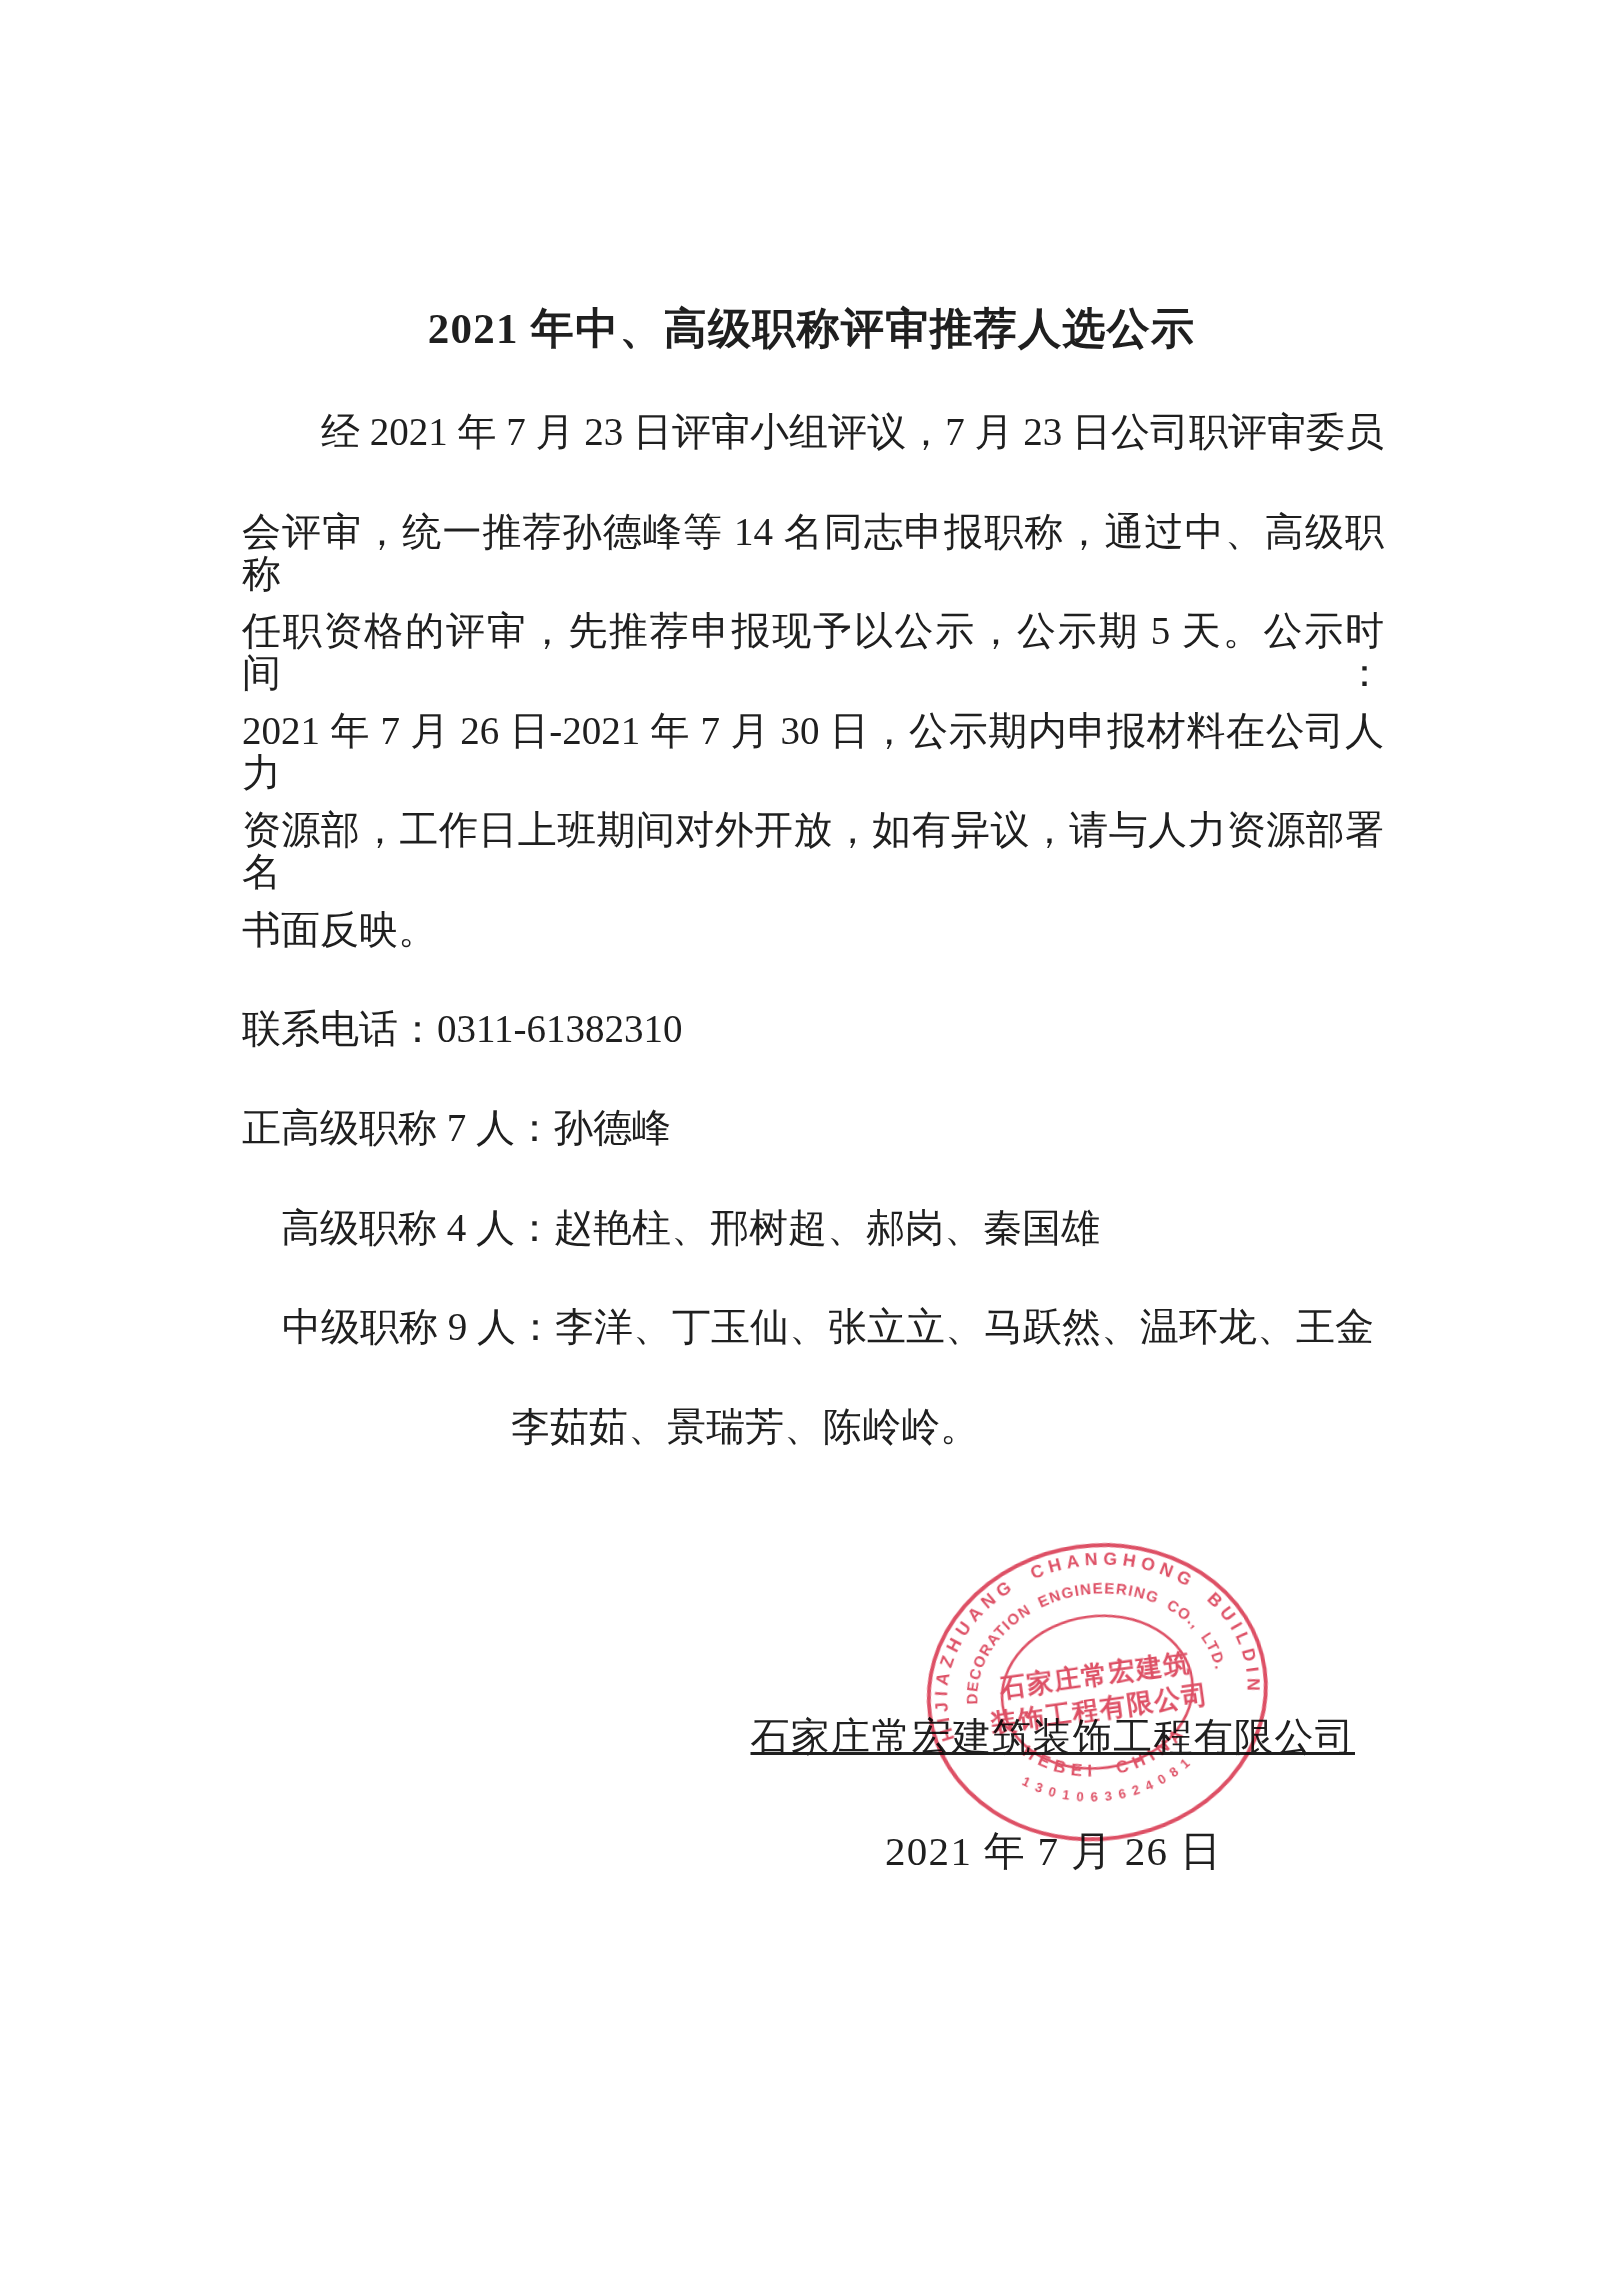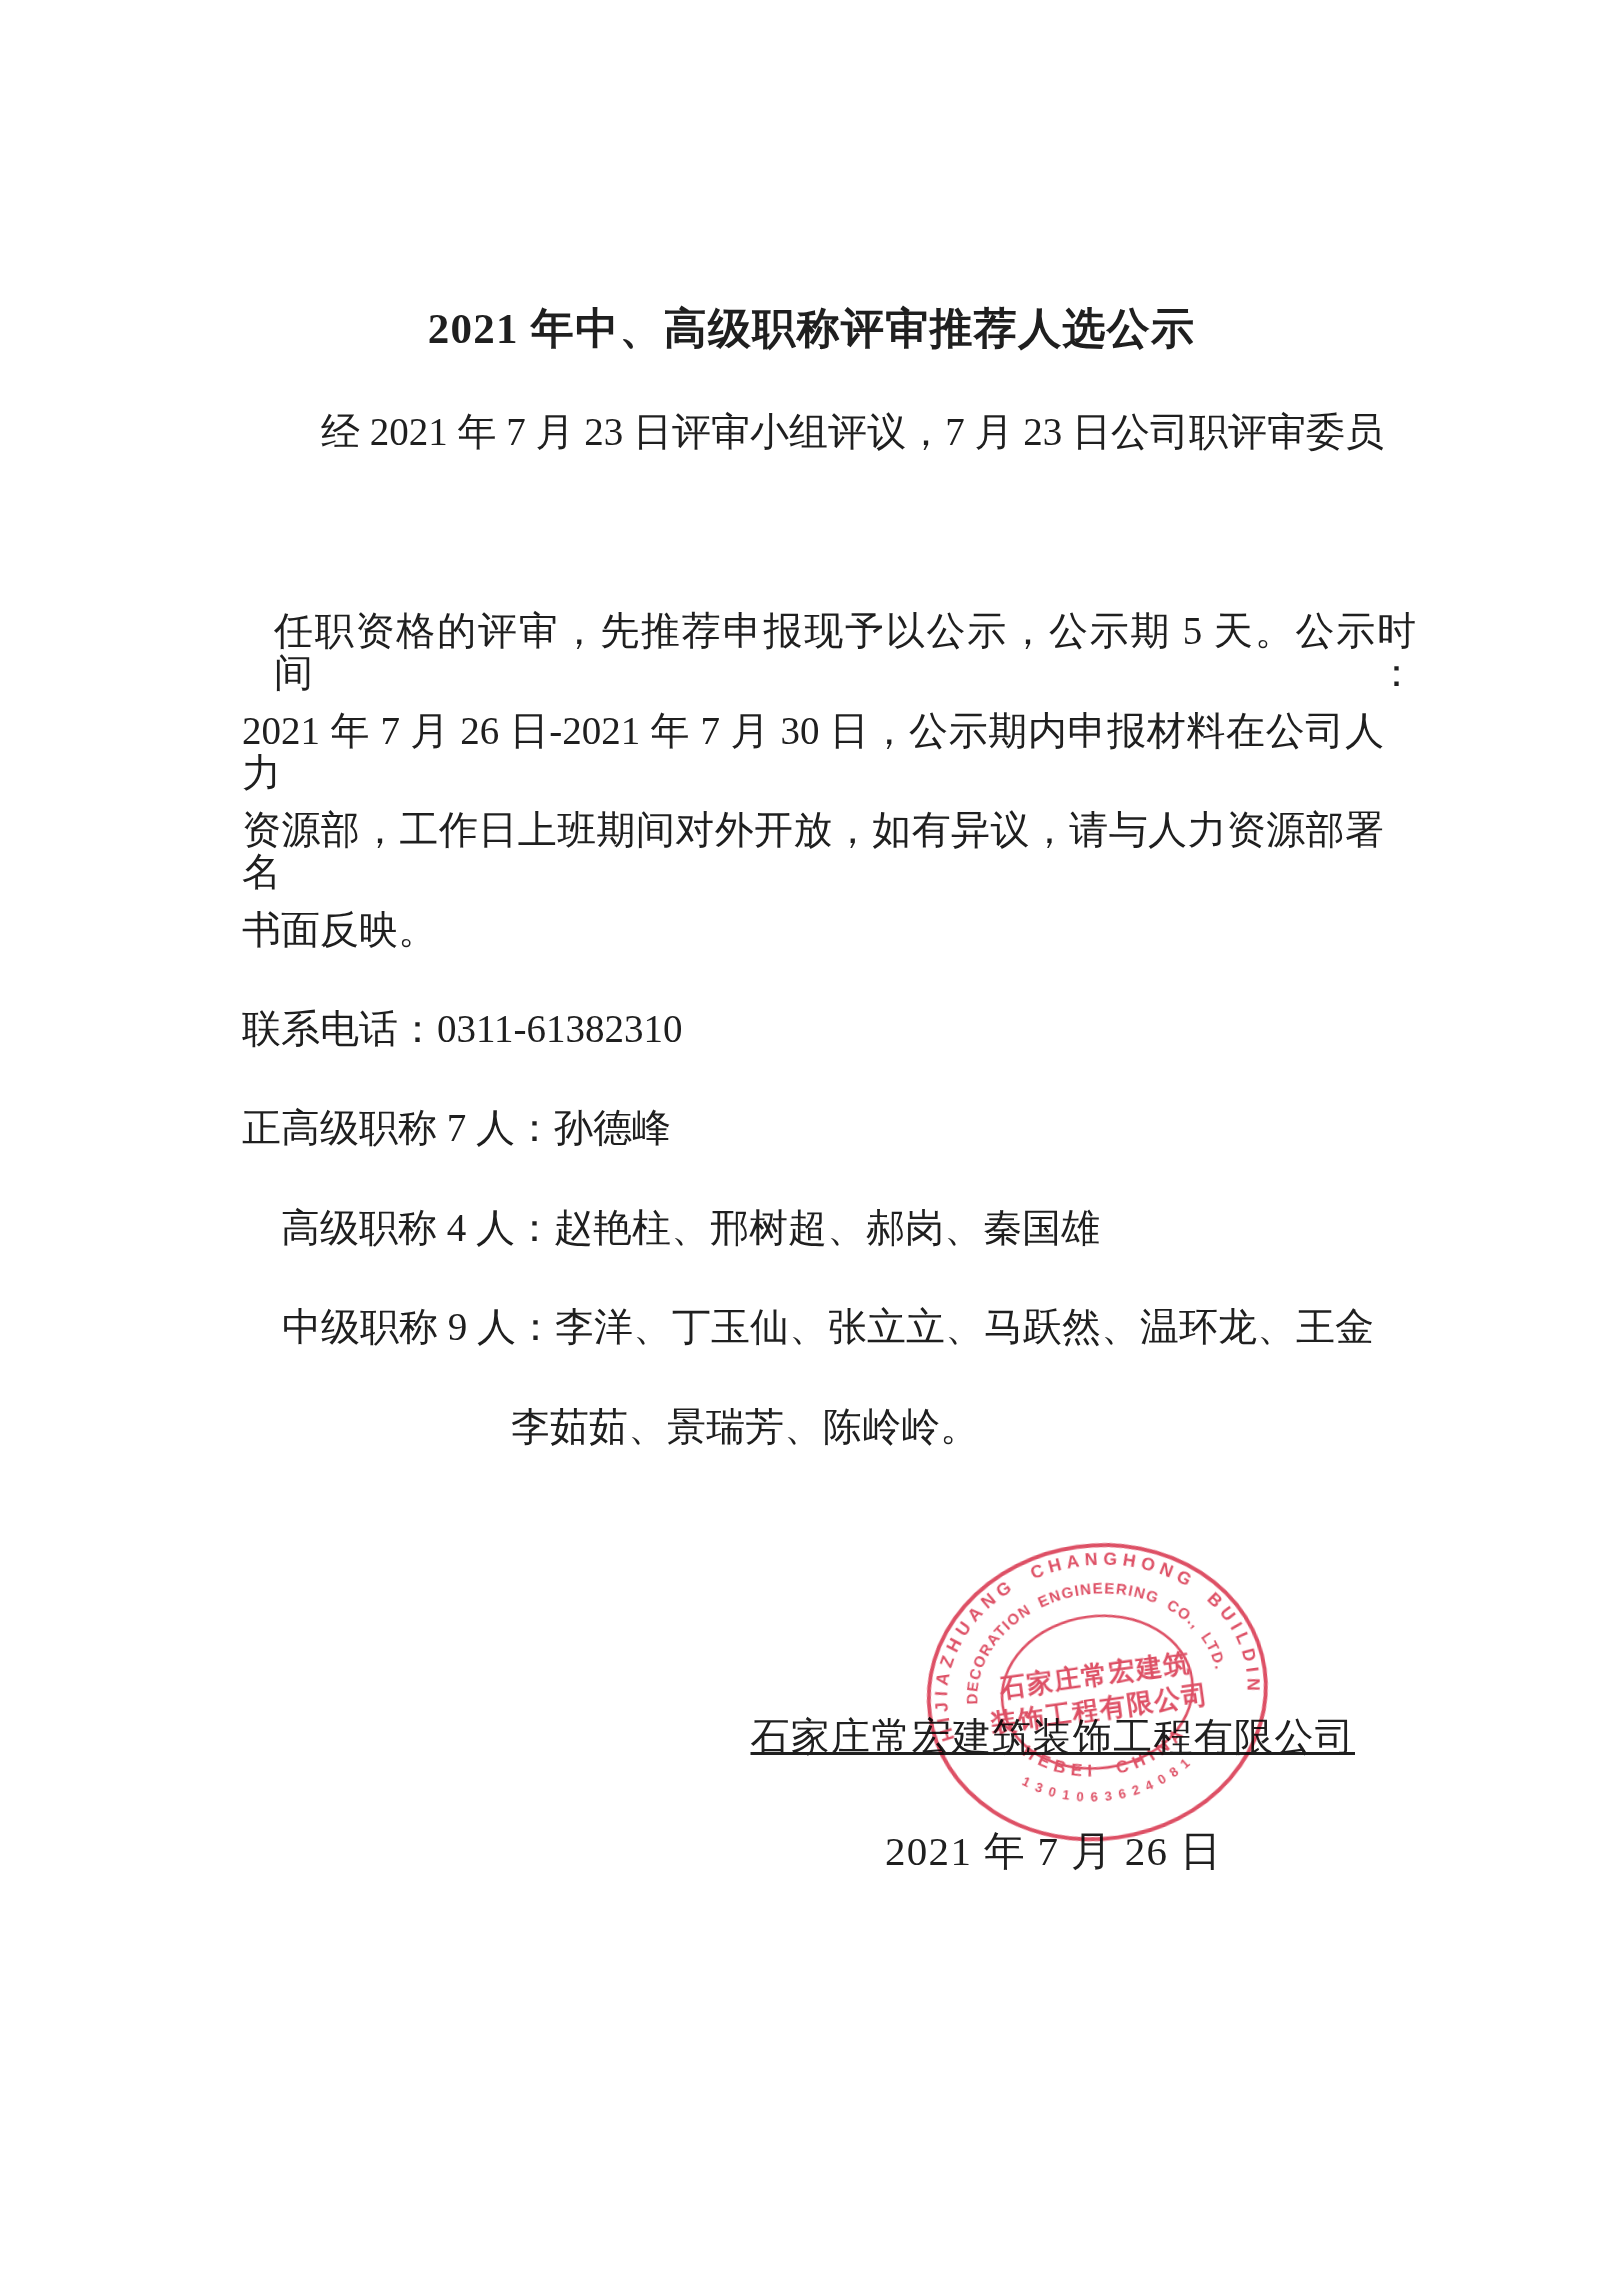--- a/index.html
+++ b/index.html
@@ -33,21 +33,21 @@
     white-space: nowrap;
   }
   .body-line.just {
     white-space: normal;
     text-align: justify;
     text-align-last: justify;
   }
   .body-line.indent { text-indent: 79px; }
   .l-p0 { top: 411px; }
   .l-p1 { top: 511px; }
-  .l-p2 { top: 610px; margin-left: 32px; }
+  .l-p2 { top: 610px; }
   .l-p3 { top: 710px; }
   .l-p4 { top: 809px; }
   .l-p5 { top: 909px; }
   .l-contact { top: 1008px; }
   .l-list0 { top: 1107px; }
   .l-list1 { top: 1207px; margin-left: 39px; }
   .l-list2 { top: 1306px; margin-left: 40px; }
   .l-list3 { top: 1406px; left: 511px; width: 873px; }
   .signature-company {
     position: absolute;
@@ -108,20 +108,21 @@
   }
 </style>
 </head>
 <body>
 
 <div class="page">
 
   <div class="doc-title">2021 年中、高级职称评审推荐人选公示</div>
 
   <div class="body-line just indent l-p0">经 2021 年 7 月 23 日评审小组评议，7 月 23 日公司职评审委员</div>
+  <div class="body-line just l-p1">会评审，统一推荐孙德峰等 14 名同志申报职称，通过中、高级职称</div>
   <div class="body-line just l-p2">任职资格的评审，先推荐申报现予以公示，公示期 5 天。公示时间：</div>
   <div class="body-line just l-p3">2021 年 7 月 26 日-2021 年 7 月 30 日，公示期内申报材料在公司人力</div>
   <div class="body-line just l-p4">资源部，工作日上班期间对外开放，如有异议，请与人力资源部署名</div>
   <div class="body-line l-p5">书面反映。</div>
 
   <div class="body-line l-contact">联系电话：0311-61382310</div>
 
   <div class="body-line l-list0">正高级职称 7 人：孙德峰</div>
   <div class="body-line l-list1">高级职称 4 人：赵艳柱、邢树超、郝岗、秦国雄</div>
   <div class="body-line l-list2">中级职称 9 人：李洋、丁玉仙、张立立、马跃然、温环龙、王金</div>

